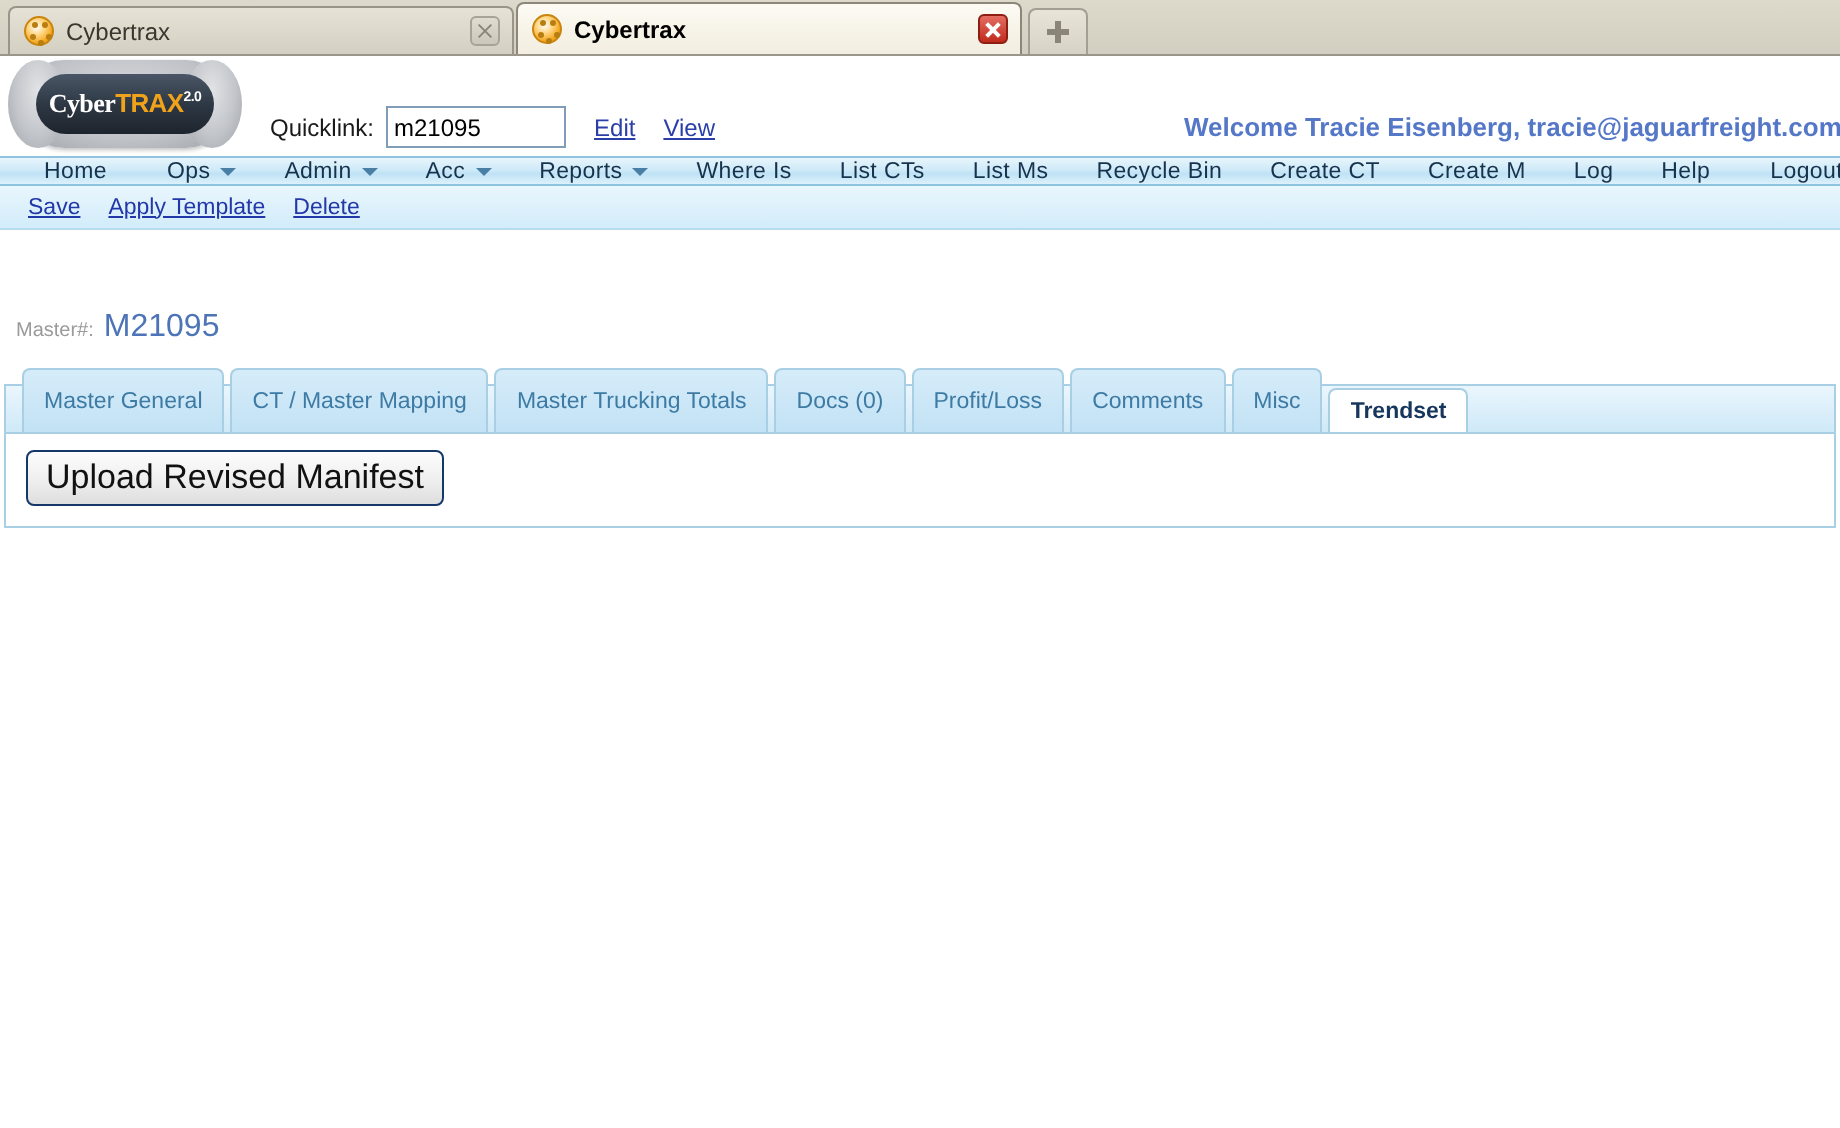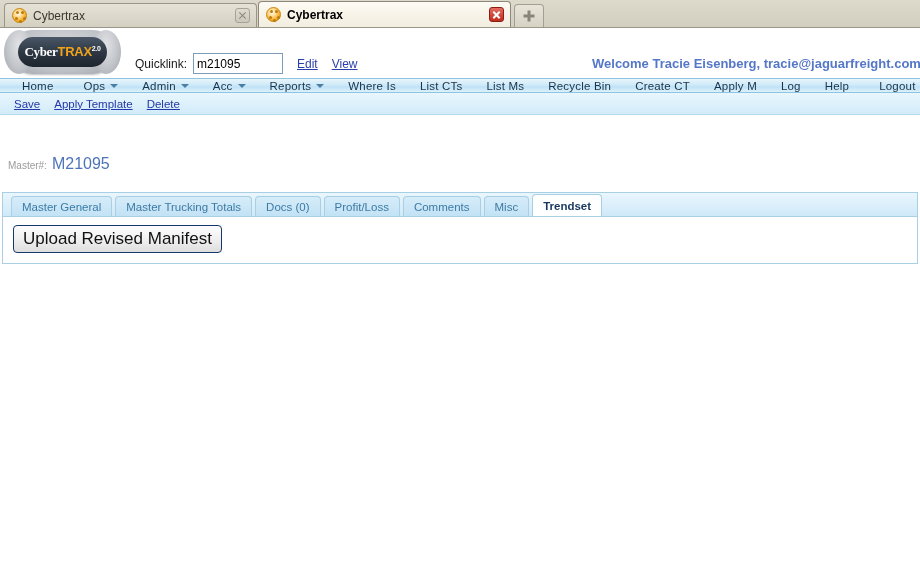--- a/index.html
+++ b/index.html
@@ -328,21 +328,21 @@
     height: 24px;
     background: linear-gradient(to bottom, #eaf6fd 0%, #cfe9f8 100%);
     border: 1px solid #a8cfe4;
     border-bottom: none;
     padding-left: 8px;
     box-sizing: border-box;
     position: relative;
     z-index: 2;
   }
   .ui-tab {
-    height: 20px;
+    height: 32px;
     box-sizing: border-box;
     display: flex;
     align-items: center;
     padding: 0 10px;
     margin-right: 3px;
     font-size: 11.5px;
     color: #3d7ba5;
     background: linear-gradient(to bottom, #d6ecf9 0%, #c2e2f5 100%);
     border: 1px solid #a8cfe4;
     border-bottom: none;
@@ -452,21 +452,21 @@
     <div class="nav-item">
         <span>List Ms</span>
       </div>
     <div class="nav-item">
         <span>Recycle Bin</span>
       </div>
     <div class="nav-item">
         <span>Create CT</span>
       </div>
     <div class="nav-item">
-        <span>Apply M</span>
+        <span>Create M</span>
       </div>
     <div class="nav-item">
         <span>Log</span>
       </div>
     <div class="nav-item">
         <span>Help</span>
       </div>
     <div class="nav-sep"></div>
     <div class="nav-item">
         <span>Logout</span>
@@ -483,20 +483,23 @@
     <span class="master-label">Master#:</span>
     <span class="master-value">M21095</span>
   </div>
 
   <div class="tabs-shell">
     <div class="tabs-row">
       <div class="ui-tab">
           <span>Master General</span>
         </div>
       <div class="ui-tab">
+          <span>CT / Master Mapping</span>
+        </div>
+      <div class="ui-tab">
           <span>Master Trucking Totals</span>
         </div>
       <div class="ui-tab">
           <span>Docs (0)</span>
         </div>
       <div class="ui-tab">
           <span>Profit/Loss</span>
         </div>
       <div class="ui-tab">
           <span>Comments</span>

